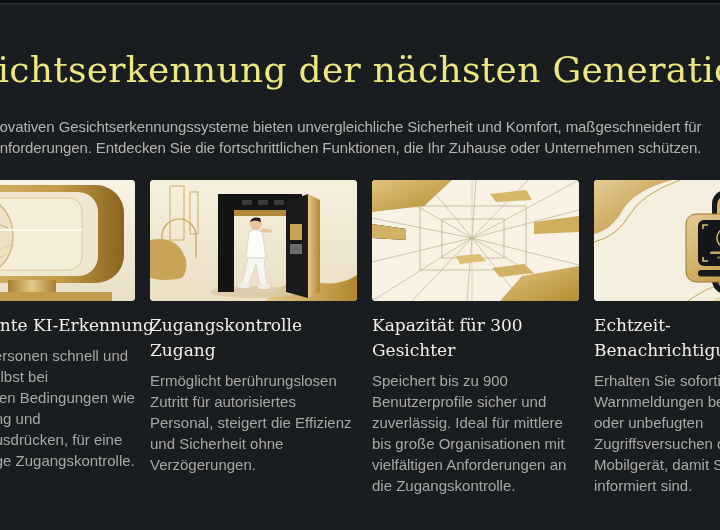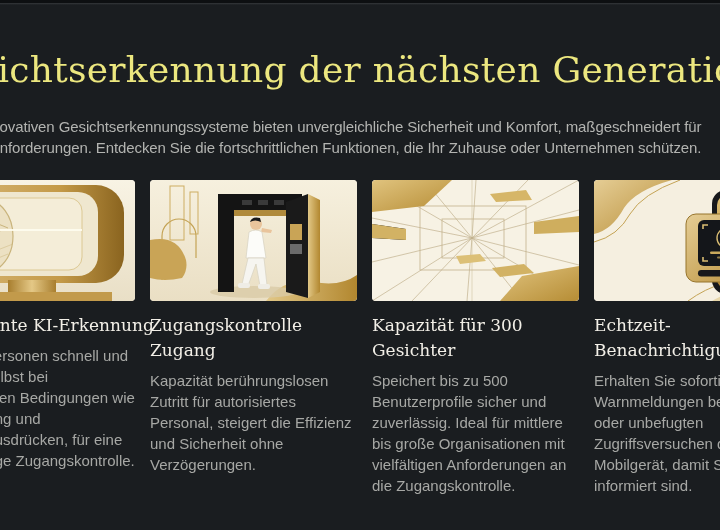--- a/index.html
+++ b/index.html
@@ -131,21 +131,21 @@
             <circle cx="106" cy="44" r="6" fill="#e9c49c"></circle>
             <path d="M100 42 q2 -6 10 -4 l1 4 q-6 -3 -11 0 Z" fill="#17181b"></path>
             <path d="M112 48 l10 2 -1 3 -10 -1 Z" fill="#e9c49c"></path>
             <path d="M99 52 q7 -4 13 0 l4 26 h-20 Z" fill="#fcfcf9" stroke="#d9d4c4" stroke-width=".8"></path>
             <path d="M98 78 l-6 26 6 2 8 -22 4 22 7 -1 -3 -27 Z" fill="#f6f5f0" stroke="#d9d4c4" stroke-width=".8"></path>
             <rect x="88" y="103" width="12" height="5" rx="2" fill="#efede6"></rect>
             <rect x="108" y="104" width="12" height="5" rx="2" fill="#efede6"></rect>
           </svg>
         </div>
         <div class="card-title">Zugangskontrolle Zugang</div>
-        <div class="card-desc">Kapazität berührungslosen Zutritt für autorisiertes Personal, steigert die Effizienz und Sicherheit ohne Verzögerungen.</div>
+        <div class="card-desc">Ermöglicht berührungslosen Zutritt für autorisiertes Personal, steigert die Effizienz und Sicherheit ohne Verzögerungen.</div>
       </div>
 
       <div class="card">
         <div class="card-image">
           <svg width="207" height="121" viewBox="0 0 207 121">
             <defs>
               <linearGradient id="c3gold" x1="0" y1="0" x2="1" y2="1">
                 <stop offset="0" stop-color="#e0c37e"></stop>
                   <stop offset="1" stop-color="#b68d35"></stop>
               </linearGradient>
@@ -174,21 +174,21 @@
             <polygon points="118,14 154,10 160,20 124,22" fill="#d6b668"></polygon>
             <polygon points="162,42 207,36 207,52 162,54" fill="#cfae5e"></polygon>
             <polygon points="0,44 34,49 34,60 0,58" fill="#d2b express"></polygon>
             <polygon points="0,44 34,49 34,60 0,58" fill="#d2b264"></polygon>
             <polygon points="84,76 108,74 114,81 88,84" fill="#dcc077"></polygon>
             <polygon points="120,88 152,84 162,93 128,97" fill="#d2b264"></polygon>
             <polygon points="128,121 150,96 207,86 207,121" fill="url(#c3gold)"></polygon>
           </svg>
         </div>
         <div class="card-title">Kapazität für 300 Gesichter</div>
-        <div class="card-desc">Speichert bis zu 500 Benutzerprofile sicher und zuverlässig. Ideal für mittlere bis große Organisationen mit vielfältigen Anforderungen an die Zugangskontrolle.</div>
+        <div class="card-desc">Speichert bis zu 900 Benutzerprofile sicher und zuverlässig. Ideal für mittlere bis große Organisationen mit vielfältigen Anforderungen an die Zugangskontrolle.</div>
       </div>
 
       <div class="card">
         <div class="card-image">
           <svg width="207" height="121" viewBox="0 0 207 121">
             <defs>
               <linearGradient id="c4gold" x1="0" y1="0" x2="1" y2="1">
                 <stop offset="0" stop-color="#e5cd95"></stop>
                   <stop offset="1" stop-color="#b78d36"></stop>
               </linearGradient>

